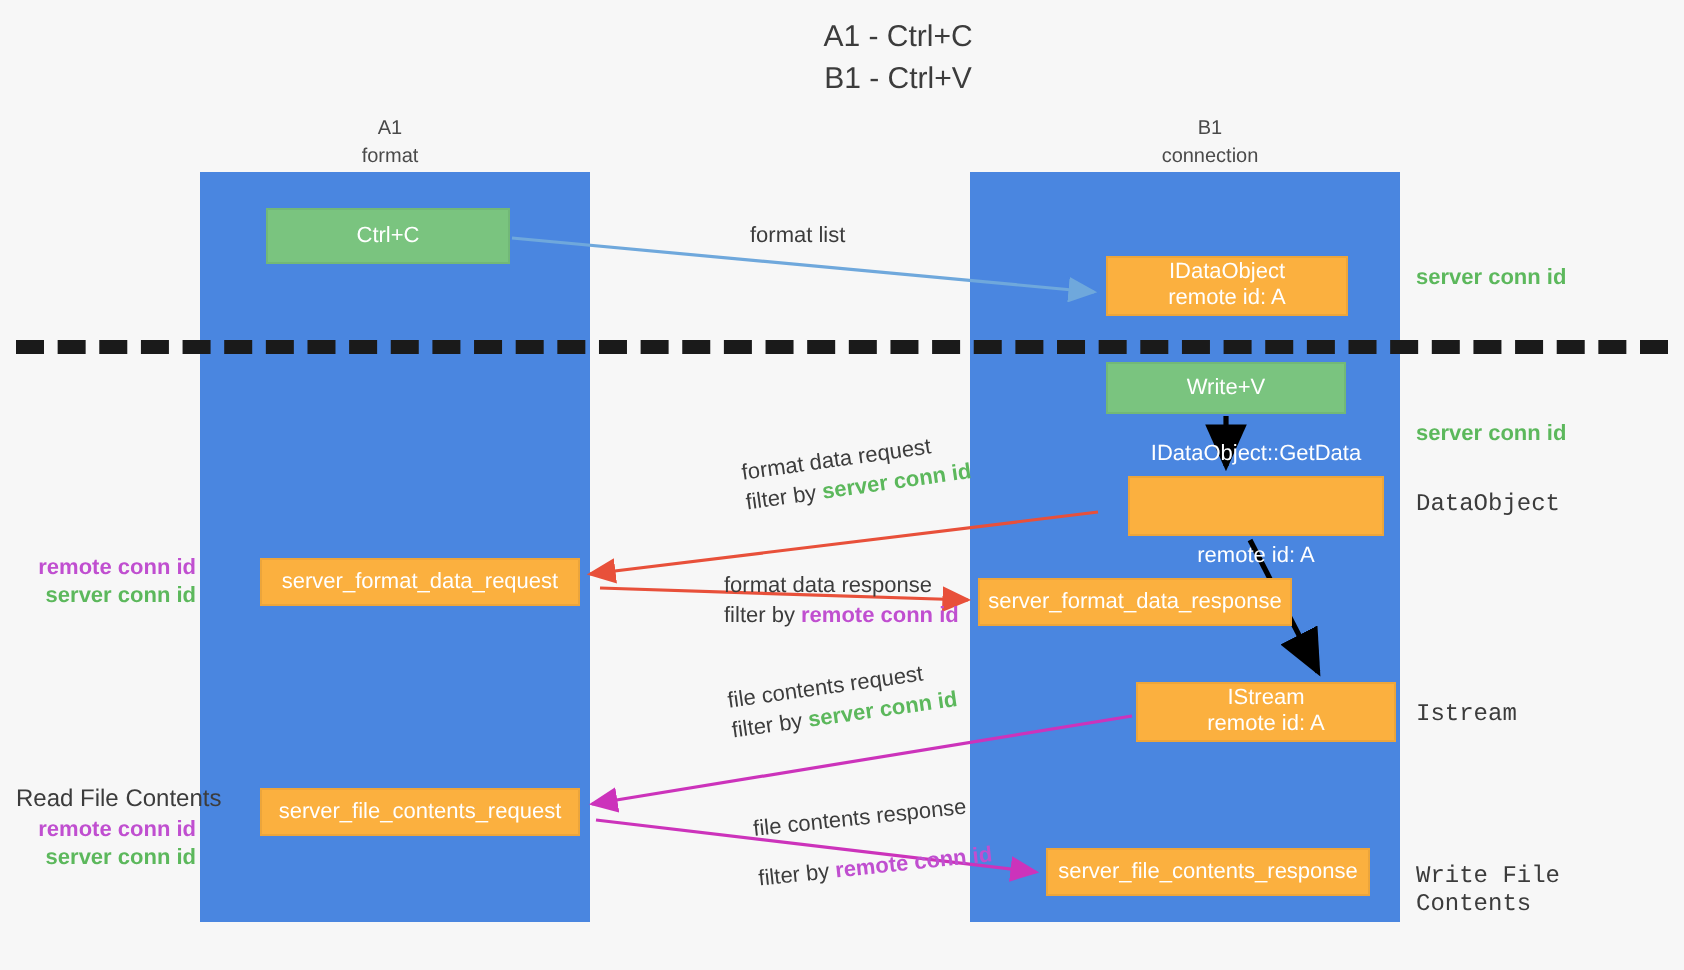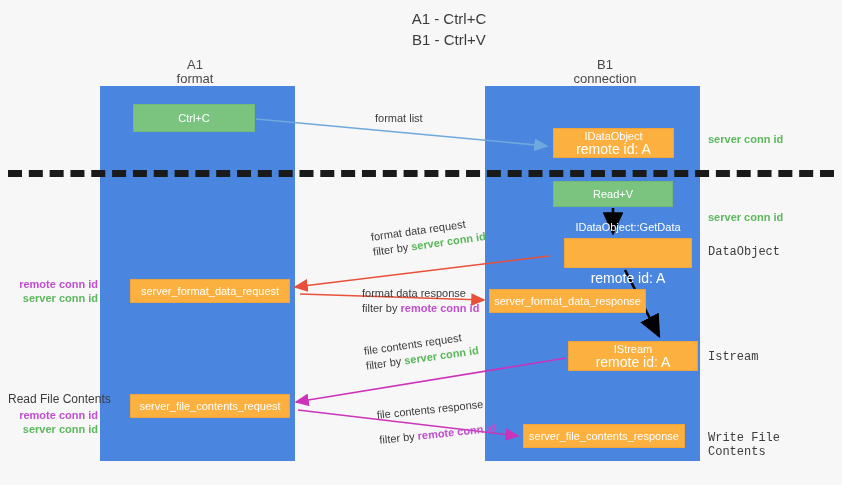--- a/index.html
+++ b/index.html
@@ -15,40 +15,40 @@
   .abs{position:absolute;}
 
   
   #title{
     left:0;top:8px;width:842px;text-align:center;
     font-size:15px;line-height:21px;color:#3c3c3c;padding-left:28px;
   }
 
   
   .col-head{
-    text-align:center;font-size:13px;line-height:14px;color:#4a4a4a;
+    text-align:center;font-size:10px;line-height:14px;color:#4a4a4a;
   }
   #head-a1{left:120px;top:58px;width:150px;}
   #head-b1{left:530px;top:58px;width:150px;}
 
   
   .lane{background:#4a86e0;}
   #lane-a1{left:100px;top:86px;width:195px;height:375px;}
   #lane-b1{left:485px;top:86px;width:215px;height:375px;}
 
   
   .box{
     box-sizing:border-box;
     display:flex;flex-direction:column;align-items:center;justify-content:center;
     color:#ffffff;font-size:11px;line-height:13px;text-align:center;
     border:1px solid rgba(0,0,0,.06);
   }
   .box.green{background:#7ac47f;}
   .box.orange{background:#fbb03f;}
-  .box .l2{font-size:14px;}
+  .box .l2{font-size:11px;}
 
   #box-ctrlc{left:133px;top:104px;width:122px;height:28px;}
   #box-idataobject{left:553px;top:128px;width:121px;height:30px;}
   #box-ctrlv{left:553px;top:181px;width:120px;height:26px;}
   #box-getdata{left:564px;top:238px;width:128px;height:30px;gap:38px;}
   #box-sfdreq{left:130px;top:279px;width:160px;height:24px;}
   #box-sfdresp{left:489px;top:289px;width:157px;height:24px;}
   #box-istream{left:568px;top:341px;width:130px;height:30px;}
   #box-sfcreq{left:130px;top:394px;width:160px;height:24px;}
   #box-sfcresp{left:523px;top:424px;width:162px;height:24px;}
@@ -144,21 +144,21 @@
   <div class="abs box green" id="box-ctrlc">
     <div>Ctrl+C</div>
   </div>
 
   <div class="abs box orange" id="box-idataobject">
     <div>IDataObject</div>
     <div class="l2">remote id: A</div>
   </div>
 
   <div class="abs box green" id="box-ctrlv">
-    <div>Read+V</div>
+    <div>Write+V</div>
   </div>
 
   <div class="abs box orange" id="box-getdata">
     <div>IDataObject::GetData</div>
     <div class="l2">remote id: A</div>
   </div>
 
   <div class="abs box orange" id="box-sfdreq">
     <div>server_format_data_request</div>
   </div>

